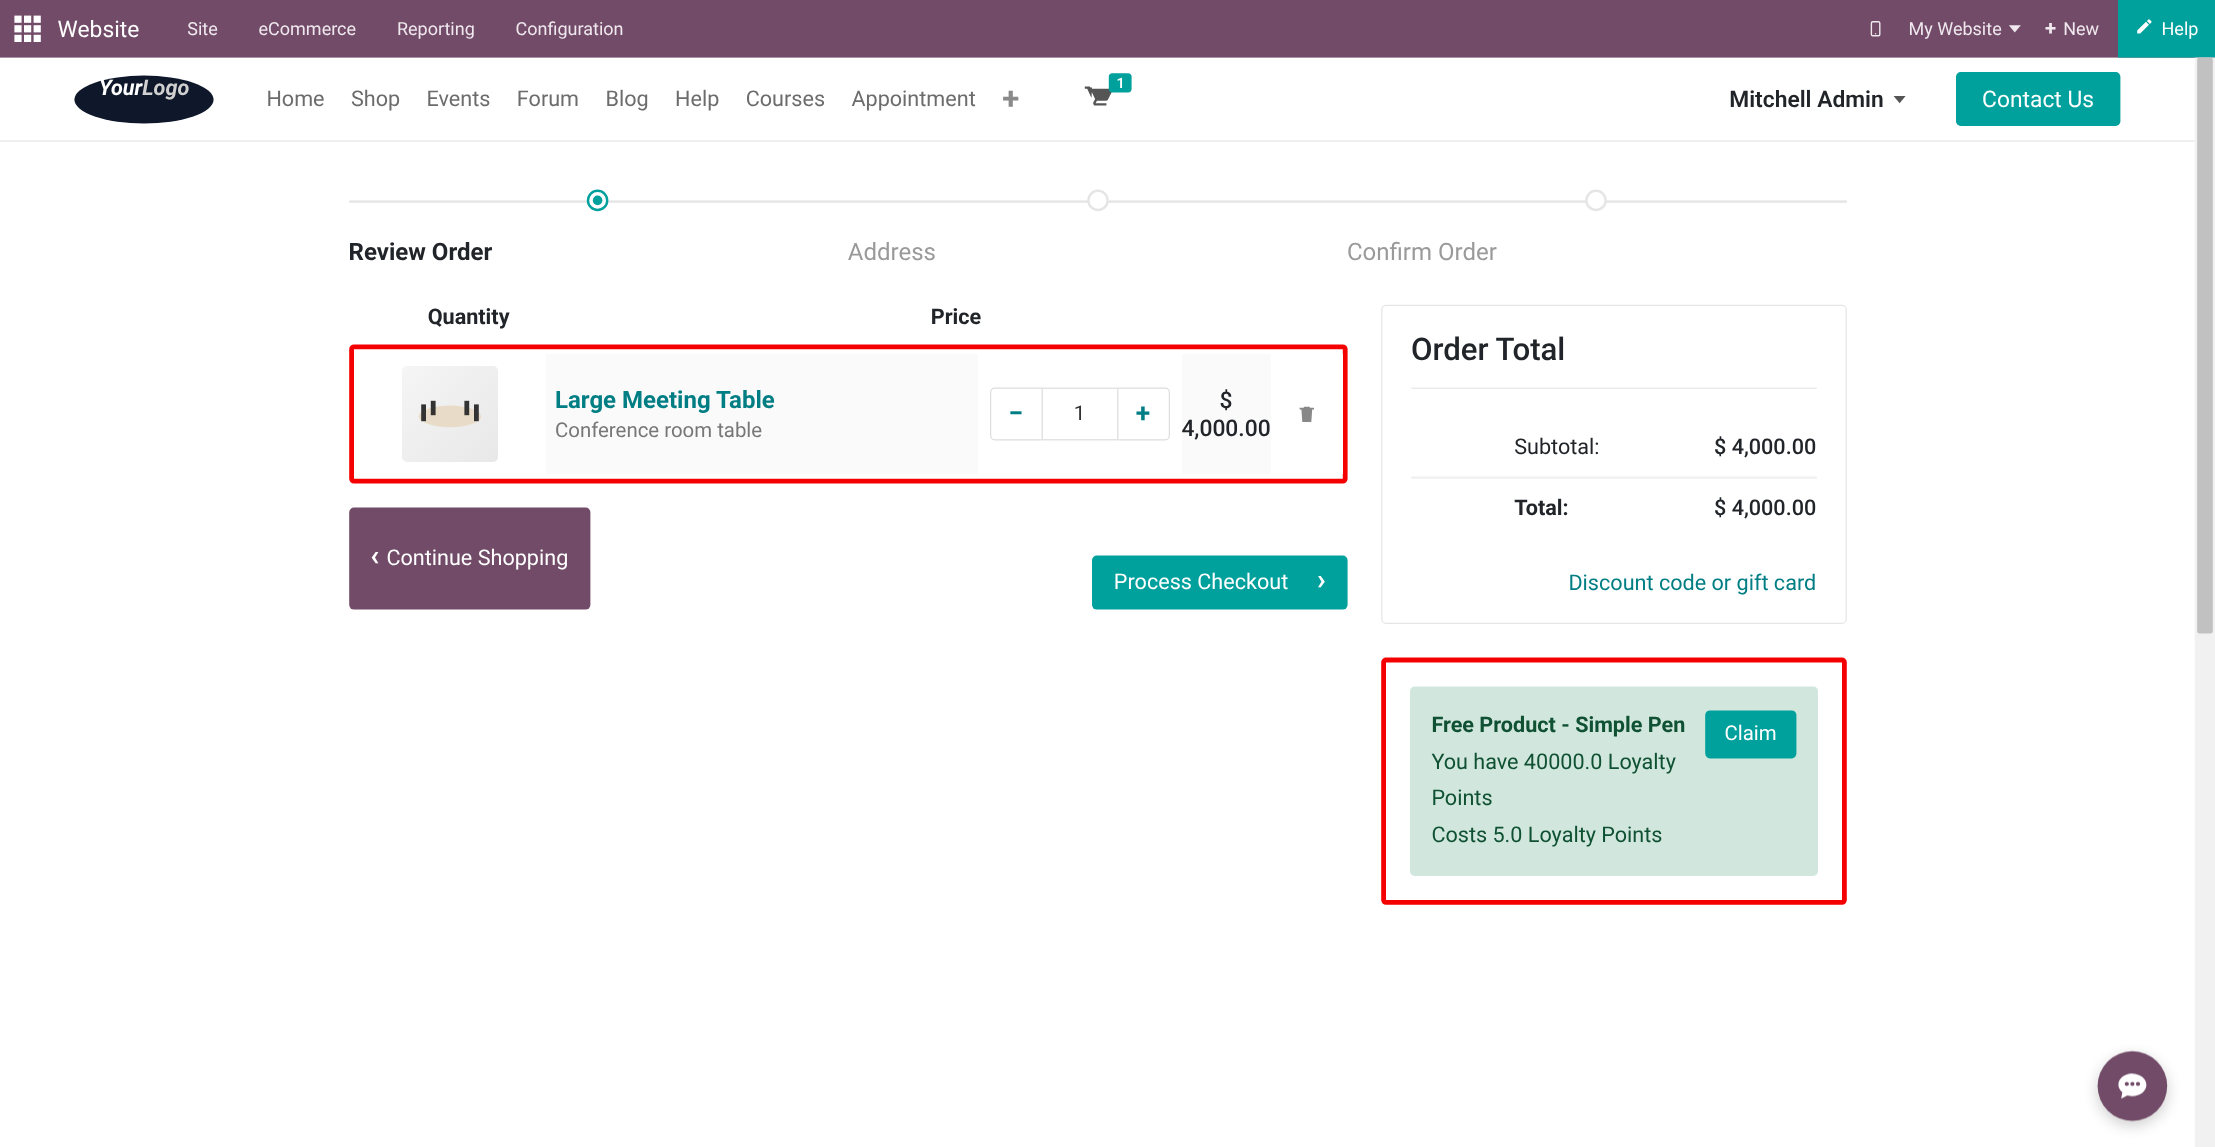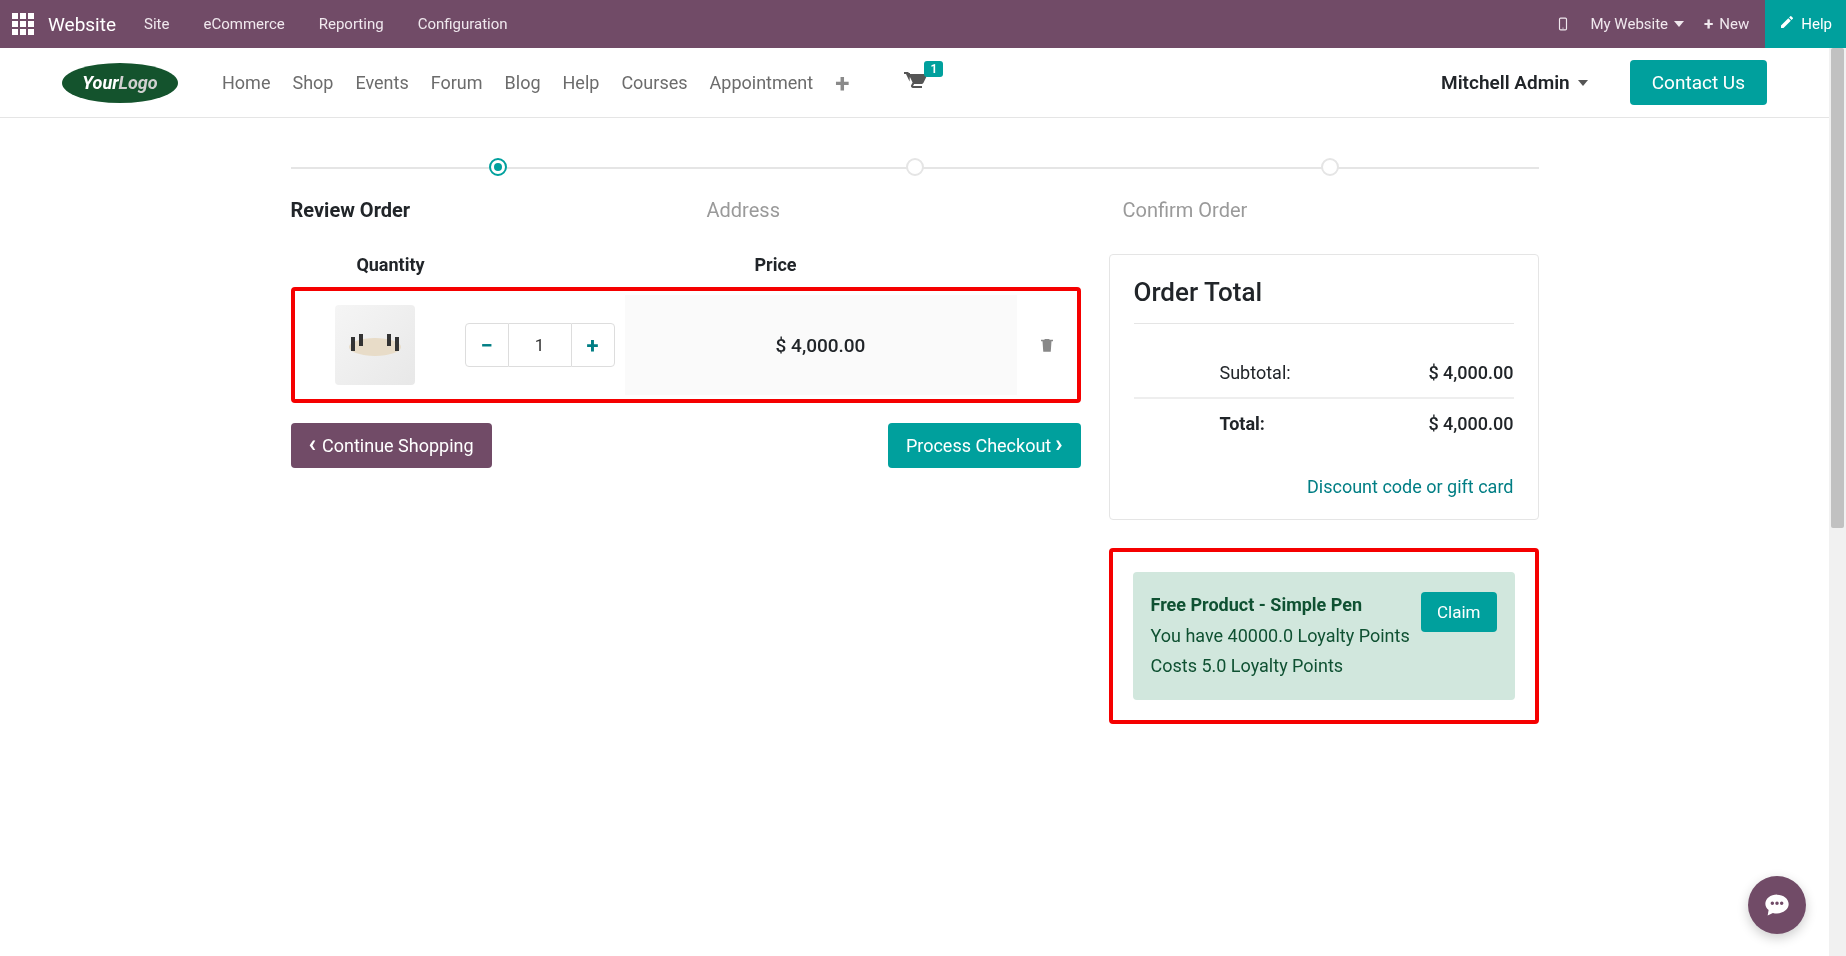--- a/index.html
+++ b/index.html
@@ -1,36 +1,36 @@
 <!DOCTYPE html>
 <html><head>
 <meta charset="utf-8">
 <style>
 * { margin:0; padding:0; box-sizing:border-box; font-family:-apple-system,BlinkMacSystemFont,"Segoe UI",Roboto,sans-serif; }
 body { background:#fff; overflow:hidden; }
 .topbar { background:#714b67; height:48px; display:flex; align-items:center; padding:0 12px; color:#fff; }
 .apps-icon { display:grid; grid-template-columns:repeat(3,6px); grid-template-rows:repeat(3,6px); gap:2px; margin-right:14px; cursor:pointer; }
 .apps-icon span { background:#fff; width:6px; height:6px; }
-.topbar .brand { font-size:19px; font-weight:400; margin-right:28px;text-align:right; }
+.topbar .brand { font-size:19px; font-weight:400; margin-right:40px;text-align:right; }
 .topbar .menu-item { font-size:15px; margin-right:34px; cursor:pointer; color:#f0e8ee; }
 .topbar .spacer { flex:1; }
 .topbar .right-item { font-size:15px; margin-left:20px; display:flex; align-items:center; gap:6px; cursor:pointer; color:#f0e8ee; }
 .topbar .caret-down { width:0; height:0; border-left:5px solid transparent; border-right:5px solid transparent; border-top:6px solid #f0e8ee; }
 .topbar .plus-slim::before { content:"+"; font-size:17px; font-weight:700; color:#f0e8ee; }
 .edit-btn { background:#00a09d; color:#fff; font-size:15px; padding:0 14px; height:48px; display:flex; align-items:center; gap:6px; margin-left:16px; margin-right:-12px; cursor:pointer; }
 .pencil-icon svg { width:16px; height:16px; fill:#fff; }
 
 .page-wrap { height:calc(956px - 48px); display:flex; }
 .content { flex:1; overflow-y:auto; }
 .scrollbar { width:17px; background:#f1f1f1; position:relative; }
 .scrollbar .thumb { position:absolute; left:2px; right:2px; top:0; height:480px; background:#c1c1c1; border-radius:2px; }
 
 .site-nav { height:70px; border-bottom:1px solid #e5e5e5; display:flex; align-items:center; padding:0 62px; }
 .logo { width:120px; }
-.logo-shape { width:116px; height:40px; background:#14532d; border-radius:50% / 50%; display:flex; align-items:center; justify-content:center; color:#fff; font-weight:700; font-style:italic; font-size:18px; }
+.logo-shape { width:116px; height:40px; background:#0f172a; border-radius:50% / 50%; display:flex; align-items:flex-start; justify-content:center; color:#fff; font-weight:700; font-style:italic; font-size:18px; }
 .site-nav .nav-link { font-size:18px; color:#6c6c6c; margin-left:22px; cursor:pointer; }
 .site-nav .nav-link.first { margin-left:40px; }
 .site-nav .add-page { font-size:26px; color:#8a8a8a; margin-left:22px; cursor:pointer; font-weight:700; line-height:1; }
 .cart-wrap { margin-left:54px; position:relative; cursor:pointer; }
 .cart-wrap svg { width:24px; height:24px; fill:#555; }
 .cart-badge { position:absolute; top:-8px; right:-16px; background:#00a09d; color:#fff; font-size:12px; padding:1px 6px; border-radius:3px; font-weight:600; }
 .nav-spacer { flex:1; }
 .user-menu { font-size:19px; color:#212529; font-weight:600; display:flex; align-items:center; gap:8px; cursor:pointer; }
 .user-menu .caret { width:0; height:0; border-left:5px solid transparent; border-right:5px solid transparent; border-top:6px solid #555; }
 .contact-btn { background:#00a09d; color:#fff; font-size:19px; font-weight:400; padding:11px 22px; border:none; border-radius:4px; margin-left:42px; cursor:pointer; }
@@ -67,21 +67,21 @@
 .qty-btn { width:44px; height:44px; border:1px solid #ddd; display:flex; align-items:center; justify-content:center; font-size:22px; color:#017e84; font-weight:700; cursor:pointer; background:#fff; }
 .qty-btn:first-child { border-radius:4px 0 0 4px; }
 .qty-btn:last-child { border-radius:0 4px 4px 0; }
 .qty-val { width:62px; height:44px; border-top:1px solid #ddd; border-bottom:1px solid #ddd; display:flex; align-items:center; justify-content:center; font-size:17px; color:#333; }
 .cart-row .cell-price { flex:1; text-align:center; font-size:19px; color:#212529; font-weight:500; }
 .cart-row .cell-trash { width:60px; display:flex; justify-content:center; background:#fff; align-self:stretch; align-items:center; }
 .cart-row .cell-trash svg { width:18px; height:18px; fill:#888; cursor:pointer; }
 
 .action-row { display:flex; justify-content:space-between; margin-top:20px; margin-bottom:20px; }
 .btn-back { background:#714b67; color:#fff; font-size:18px; padding:12px 18px; border:none; border-radius:4px; cursor:pointer; display:flex; align-items:center; gap:6px; }
-.btn-checkout { background:#00a09d; color:#fff; font-size:18px; padding:12px 18px; border:none; border-radius:4px; cursor:pointer; display:flex; align-items:center; gap:4px; }
+.btn-checkout { background:#00a09d; color:#fff; font-size:18px; padding:12px 18px; border:none; border-radius:4px; cursor:pointer; display:flex; align-items:center; gap:24px;margin-top:40px; }
 .chev-l::before { content:"‹"; font-size:24px; font-weight:700; line-height:0.5; }
 .chev-r::after { content:"›"; font-size:24px; font-weight:700; line-height:0.5; }
 
 .order-box { border:1px solid #e5e5e5; border-radius:4px; padding:22px 24px 22px; }
 .order-title { font-size:26px; font-weight:500; color:#212529; margin-bottom:16px; }
 .order-hr { height:1px; background:#e5e5e5; margin-bottom:24px; }
 .order-line { display:flex; justify-content:space-between; padding:14px 0; font-size:18px; color:#212529; }
 .order-line .label { padding-left:86px; }
 .order-line .val { font-weight:500; }
 .order-sep { height:1px; background:#eee; }
@@ -200,20 +200,24 @@
             <div class="thumb-img">
               <svg viewBox="0 0 60 40">
                       <ellipse cx="30" cy="22" rx="26" ry="9" fill="#e8dcc8"></ellipse>
                       <rect x="6" y="12" width="4" height="14" fill="#333"></rect>
                       <rect x="50" y="12" width="4" height="14" fill="#333"></rect>
                       <rect x="14" y="9" width="4" height="12" fill="#333"></rect>
                       <rect x="42" y="9" width="4" height="12" fill="#333"></rect>
                     </svg>
             </div>
           </div>
+          <div class="cell-name">
+            <div class="prod-name">Large Meeting Table</div>
+            <div class="prod-desc">Conference room table</div>
+          </div>
           <div class="cell-qty">
             <div class="qty-stepper">
               <div class="qty-btn">−</div>
               <div class="qty-val">1</div>
               <div class="qty-btn">+</div>
             </div>
           </div>
           <div class="cell-price">$ 4,000.00</div>
           <div class="cell-trash">
             <svg viewBox="0 0 24 24">

